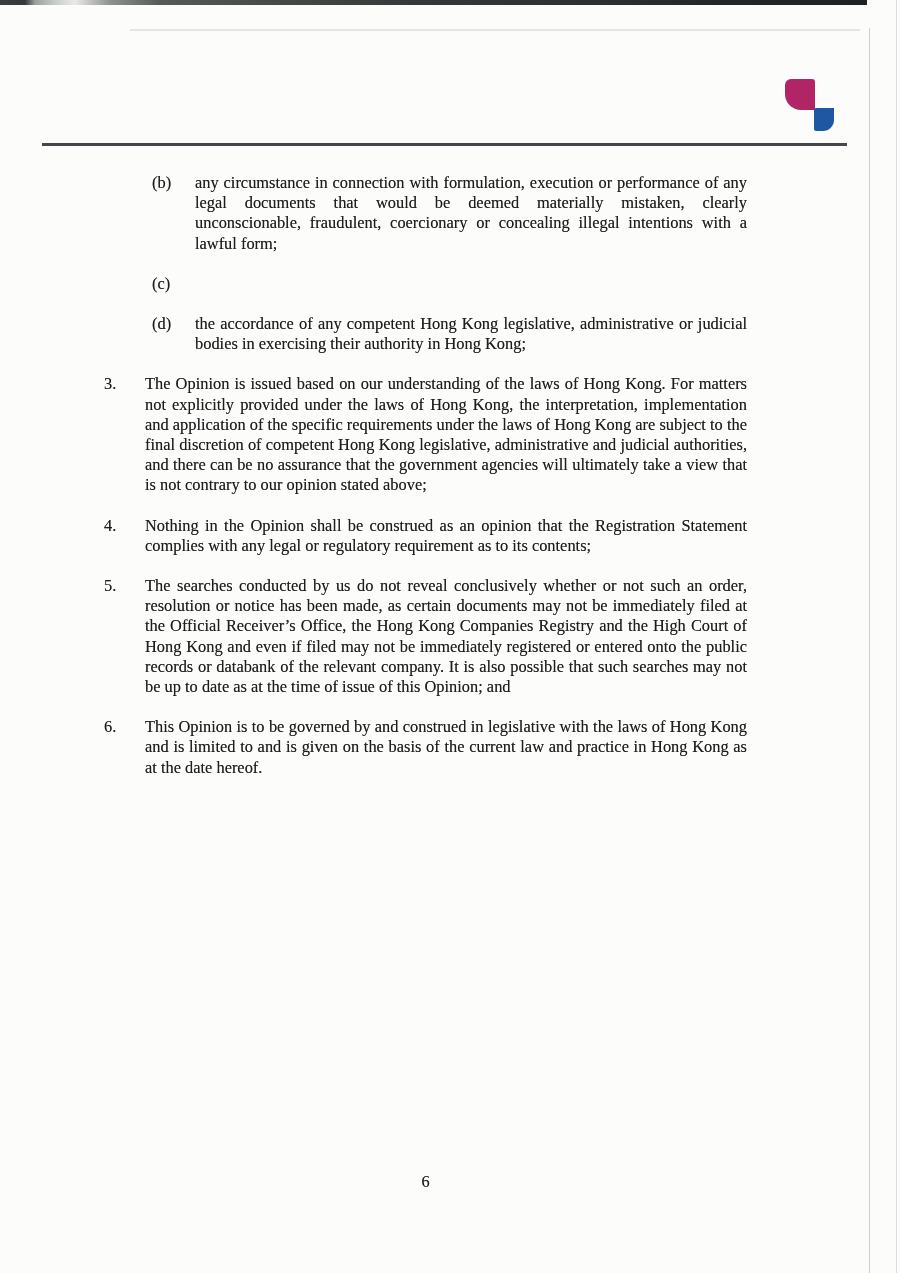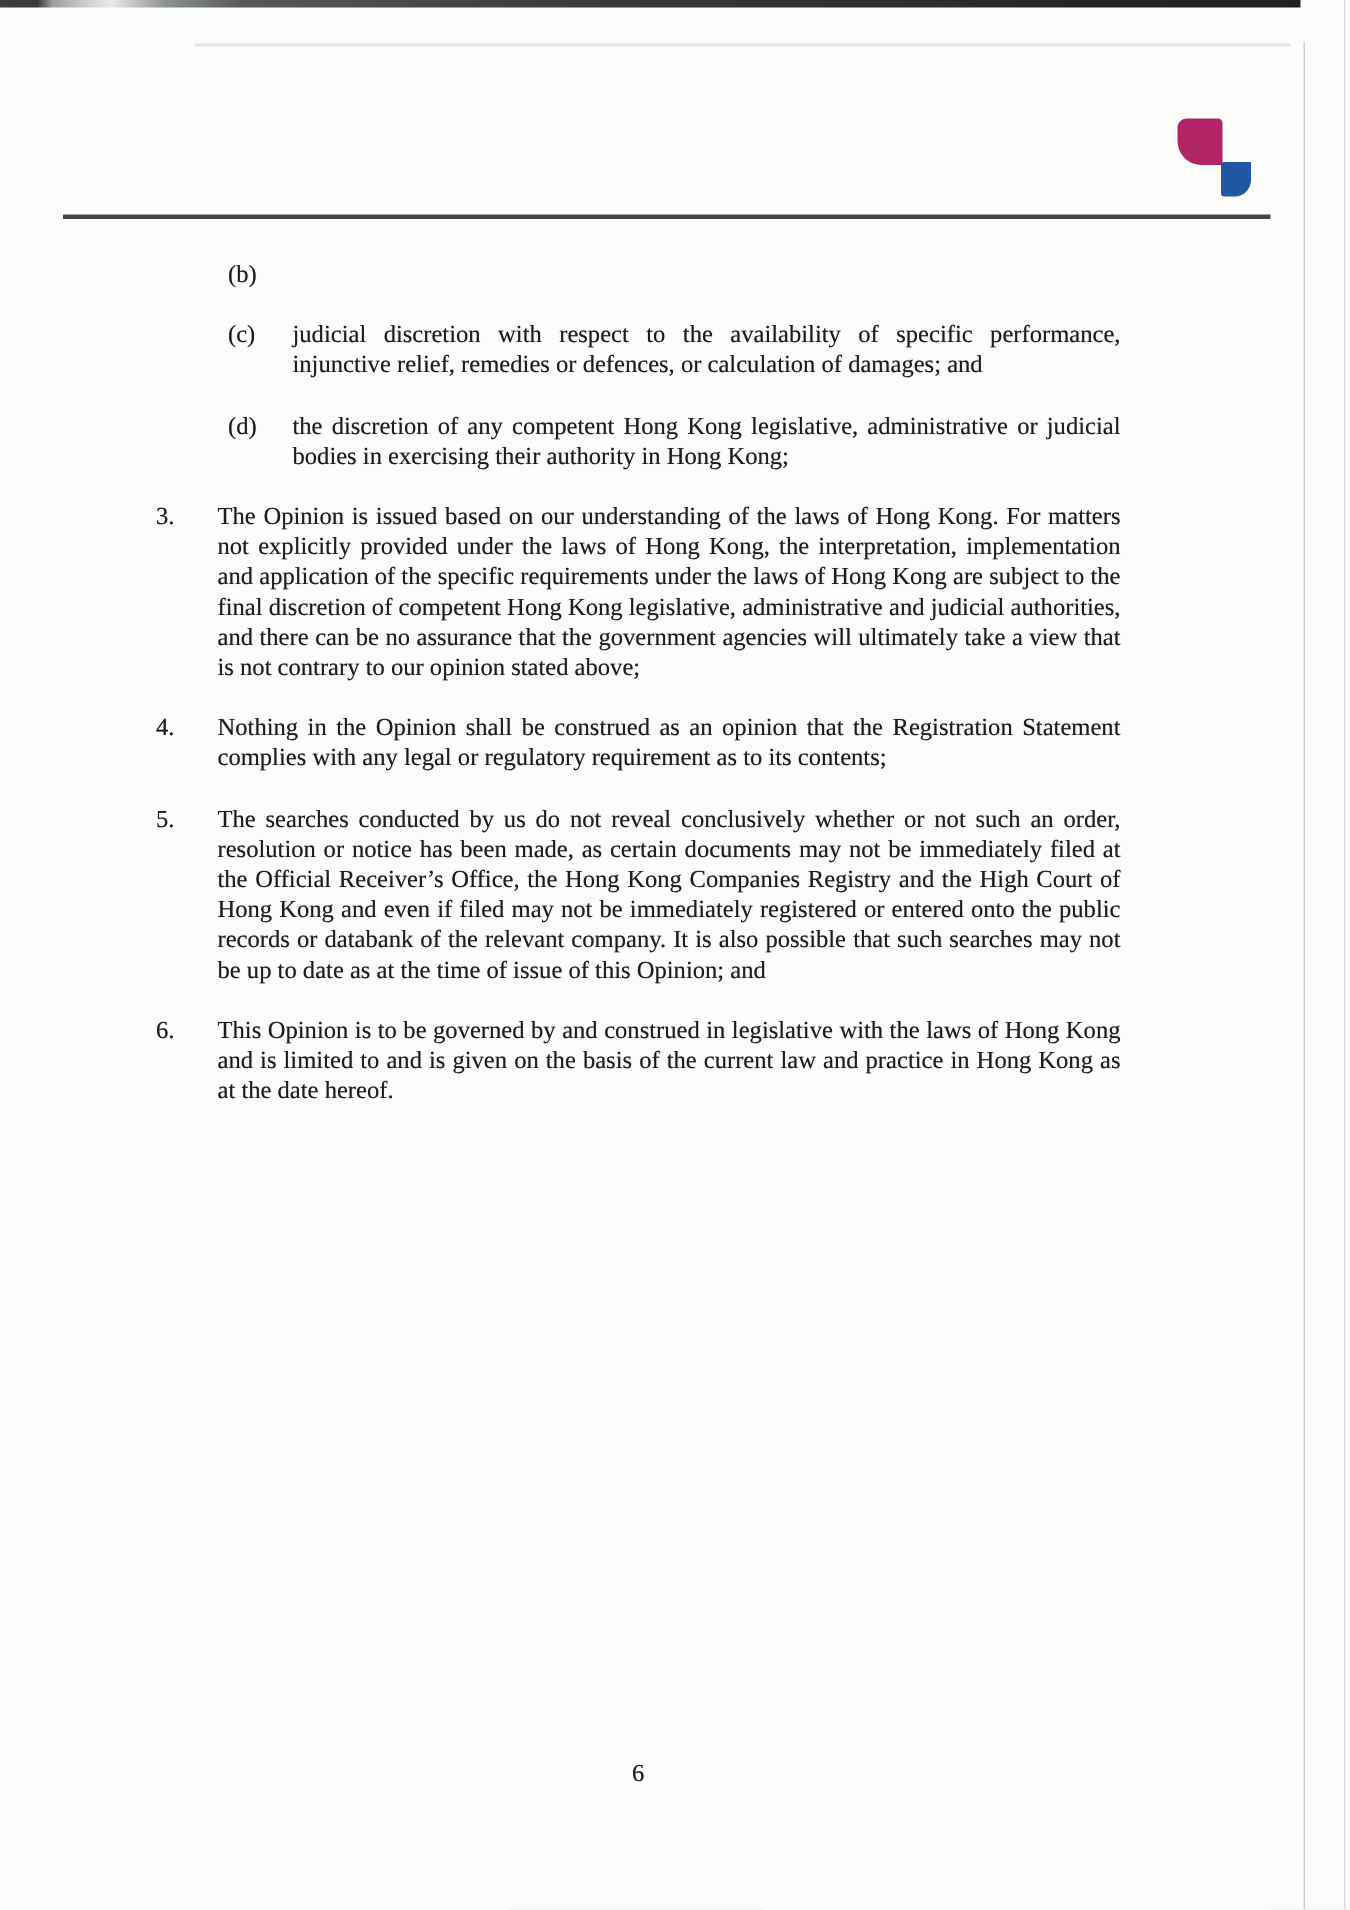--- a/index.html
+++ b/index.html
@@ -120,30 +120,30 @@
   <div class="logo">
     <div class="logo-magenta" style="background-color: rgb(177, 37, 103);"></div>
     <div class="logo-blue" style="background-color: rgb(32, 87, 162);"></div>
   </div>
   <div class="header-rule"></div>
 
   <div class="content">
 
     <div class="item lettered">
       <span class="item-label">(b)</span>
+      <p class="item-text">any circumstance in connection with formulation, execution or performance of any legal documents that would be deemed materially mistaken, clearly unconscionable, fraudulent, coercionary or concealing illegal intentions with a lawful form;</p>
     </div>
 
     <div class="item lettered">
       <span class="item-label">(c)</span>
-      <p class="item-text">judicial discretion with respect to the availability of specific performance, injunctive relief, remedies or defences, or calculation of damages; and</p>
     </div>
 
     <div class="item lettered">
       <span class="item-label">(d)</span>
-      <p class="item-text">the discretion of any competent Hong Kong legislative, administrative or judicial bodies in exercising their authority in Hong Kong;</p>
+      <p class="item-text">the accordance of any competent Hong Kong legislative, administrative or judicial bodies in exercising their authority in Hong Kong;</p>
     </div>
 
     <div class="item numbered">
       <span class="item-label">3.</span>
       <p class="item-text">The Opinion is issued based on our understanding of the laws of Hong Kong. For matters not explicitly provided under the laws of Hong Kong, the interpretation, implementation and application of the specific requirements under the laws of Hong Kong are subject to the final discretion of competent Hong Kong legislative, administrative and judicial authorities, and there can be no assurance that the government agencies will ultimately take a view that is not contrary to our opinion stated above;</p>
     </div>
 
     <div class="item numbered">
       <span class="item-label">4.</span>
       <p class="item-text">Nothing in the Opinion shall be construed as an opinion that the Registration Statement complies with any legal or regulatory requirement as to its contents;</p>

